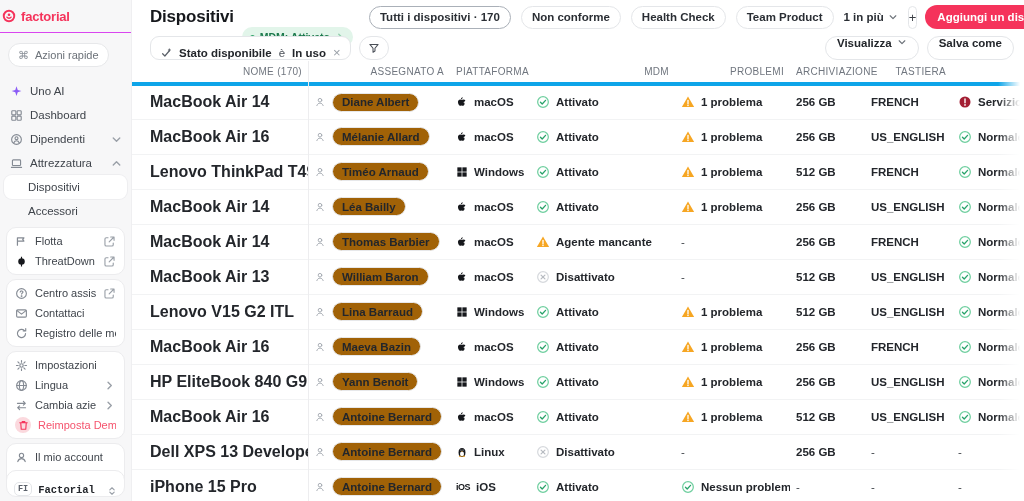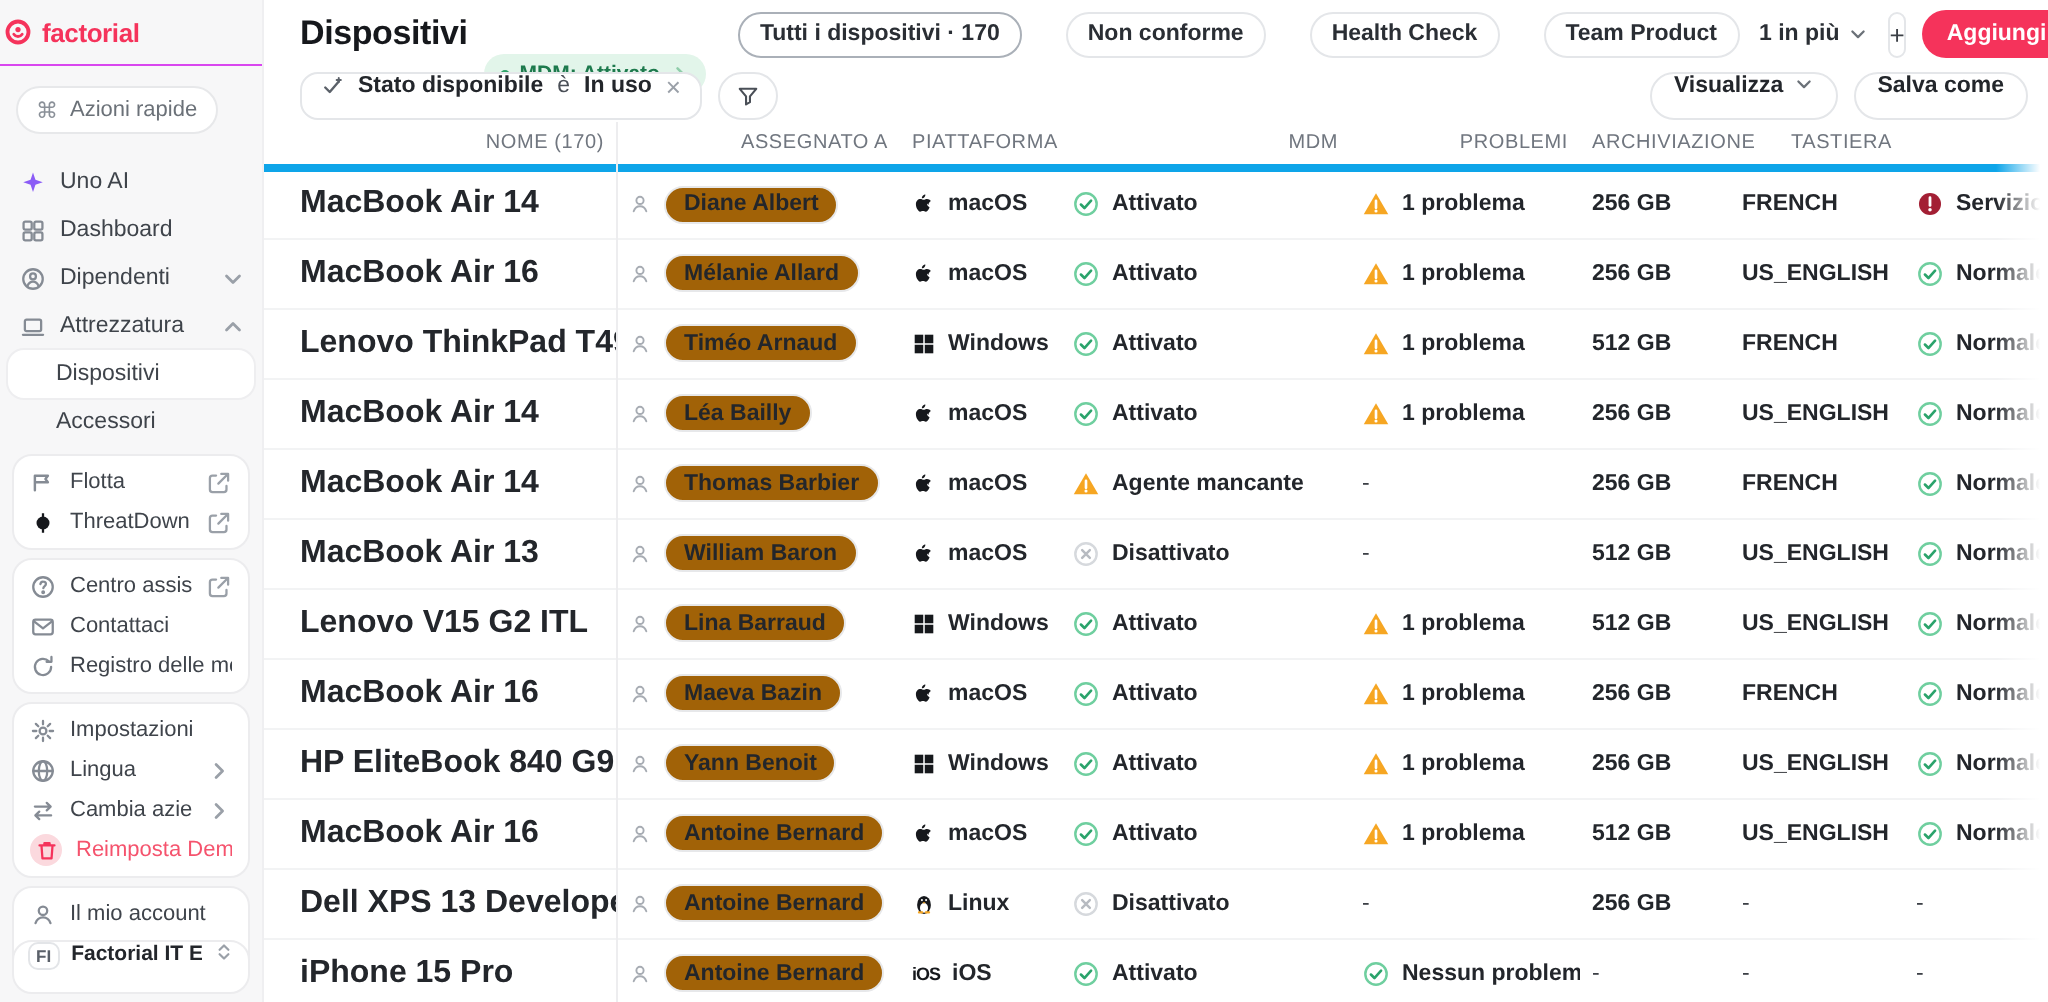--- a/index.html
+++ b/index.html
@@ -14,39 +14,39 @@
   .quick-pill { display:flex; align-items:center; gap:6px; margin:10px 8px 12px 8px; height:24px; background:#fff; border:1px solid #e7e8ea; border-radius:999px; padding:0 9px; color:#6b7178; font-size:11px; cursor:pointer; }
   .cmd { font-size:11px; color:#8a9098; }
   .sb-item { display:flex; align-items:center; gap:7px; height:24px; padding:0 8px 0 10px; font-size:11.5px; color:#3f444b; cursor:pointer; }
   .sb-item .lbl { flex:1; white-space:nowrap; overflow:hidden; }
   .sb-item.indent { padding-left:28px; }
   .sb-item.active { background:#fff; border-radius:8px; margin:0 4px; padding-left:24px; box-shadow:0 0 0 1px #eeeef0; }
   .sb-card { background:#fff; border:1px solid #ececee; border-radius:10px; margin:4px 6px 0 6px; padding:3px 0; }
   .sb-card .sb-item { height:20px; font-size:11px; padding:0 8px; }
   .sb-item.danger, .sb-item.danger .lbl { color:#f5536d; }
   .trash-bub { width:16px; height:16px; border-radius:50%; background:#fbd9de; display:inline-flex; align-items:center; justify-content:center; }
-  .company-pill { position:absolute; left:6px; right:6px; bottom:4px; background:#fff; border:1px solid #ececee; border-radius:10px; height:27px; display:flex; align-items:flex-start; gap:6px; padding:0 7px; cursor:pointer; }
+  .company-pill { position:absolute; left:6px; right:6px; bottom:4px; background:#fff; border:1px solid #ececee; border-radius:10px; height:27px; display:flex; align-items:flex-end; gap:6px; padding:0 7px; cursor:pointer;font-family:Liberation Mono, monospace; }
   .company-ini { font-size:8.5px; font-weight:700; color:#5a6069; border:1px solid #e3e5e8; border-radius:5px; padding:1px 3px; }
   .company-name { font-size:10.5px; font-weight:700; color:#23262b; flex:1; white-space:nowrap; overflow:hidden; }
 
   
   .main { flex:1; min-width:0; display:flex; flex-direction:column; background:#fff; }
   .topbar { display:flex; align-items:center; height:34px; padding:0 10px 0 18px; gap:8px; }
   .page-title { font-size:17px; font-weight:700; color:#16181c; letter-spacing:-.2px; }
   .mdm-badge { display:inline-flex; align-items:center; gap:5px; background:#e2f5ea; border-radius:999px; height:20px; padding:0 8px; font-size:10.5px; font-weight:700; color:#1d7a4d; cursor:pointer; white-space:nowrap;margin-top:40px; }
   .dot { width:5px; height:5px; border-radius:50%; background:#2fa369; }
   .vsep { width:1px; height:16px; background:#e6e7ea; }
   .tab { display:inline-flex; align-items:center; height:23px; padding:0 10px; border:1px solid #e4e6e9; border-radius:999px; background:#fff; font-size:11.5px; font-weight:700; color:#2a2e34; cursor:pointer; white-space:nowrap; }
   .tab.active { border-color:#aab0b8; }
   .more-tabs { display:inline-flex; align-items:center; gap:4px; font-size:11.5px; font-weight:700; color:#2a2e34; cursor:pointer; white-space:nowrap; padding:0 2px; }
   .plus-btn { display:inline-flex; align-items:center; justify-content:center; width:27px; height:23px; border:1px solid #e4e6e9; border-radius:999px; background:#fff; font-size:13px; color:#3c4046; cursor:pointer; }
   .add-btn { display:inline-flex; align-items:center; height:24px; padding:0 12px; border:none; border-radius:999px; background:#f5335b; color:#fff; font-size:11.5px; font-weight:700; cursor:pointer; white-space:nowrap; }
 
   .filterbar { display:flex; align-items:center; height:27px; padding:0 10px 0 18px; gap:8px; }
-  .filter-chip { display:inline-flex; align-items:flex-start; gap:7px; height:24px; border:1px solid #e4e6e9; border-radius:9px; padding:0 9px; background:#fff; }
+  .filter-chip { display:inline-flex; align-items:flex-end; gap:7px; height:24px; border:1px solid #e4e6e9; border-radius:9px; padding:0 9px; background:#fff; }
   .filter-chip .fld { font-size:11.5px; font-weight:700; color:#23262b; }
   .filter-chip .op { font-size:11.5px; color:#4a4f57; }
   .chip-x { font-size:13px; color:#9aa0a8; cursor:pointer; line-height:1; }
   .funnel-btn { display:inline-flex; align-items:center; justify-content:center; width:30px; height:24px; border:1px solid #e4e6e9; border-radius:999px; background:#fff; cursor:pointer; }
   .fb-right { margin-left:auto; display:flex; gap:8px; }
   .ghost-btn { display:inline-flex; align-items:flex-start; gap:5px; height:24px; padding:0 11px; border:1px solid #e4e6e9; border-radius:999px; background:#fff; font-size:11.5px; font-weight:700; color:#23262b; cursor:pointer; }
 
   
   .table-wrap { position:relative; flex:1; overflow:hidden; }
   table { border-collapse:collapse; table-layout:fixed; width:1020px; }
@@ -306,21 +306,21 @@
       <span class="mdm-badge">
         <span class="dot"></span>
         <span>MDM: Attivato</span>
         <span class="ic i10">
           <svg viewBox="0 0 16 16" fill="none" stroke="#8fcdaa" stroke-width="2" stroke-linecap="round" stroke-linejoin="round">
               <path d="M6 3.5 10.5 8 6 12.5"></path>
             </svg>
         </span>
       </span>
       <span class="vsep"></span>
-      <span id="tabs" style="display:flex;gap:22px;">
+      <span id="tabs" style="display:flex;gap:10px;">
           <button class="tab active">Tutti i dispositivi · 170</button>
           <button class="tab ">Non conforme</button>
           <button class="tab ">Health Check</button>
           <button class="tab ">Team Product</button>
         </span>
       <span class="more-tabs">
         <span>1 in più</span>
         <span class="ic i10">
           <svg viewBox="0 0 16 16" fill="none" stroke="#6b7178" stroke-width="1.8" stroke-linecap="round" stroke-linejoin="round">
               <path d="M3.5 6 8 10.5 12.5 6"></path>

